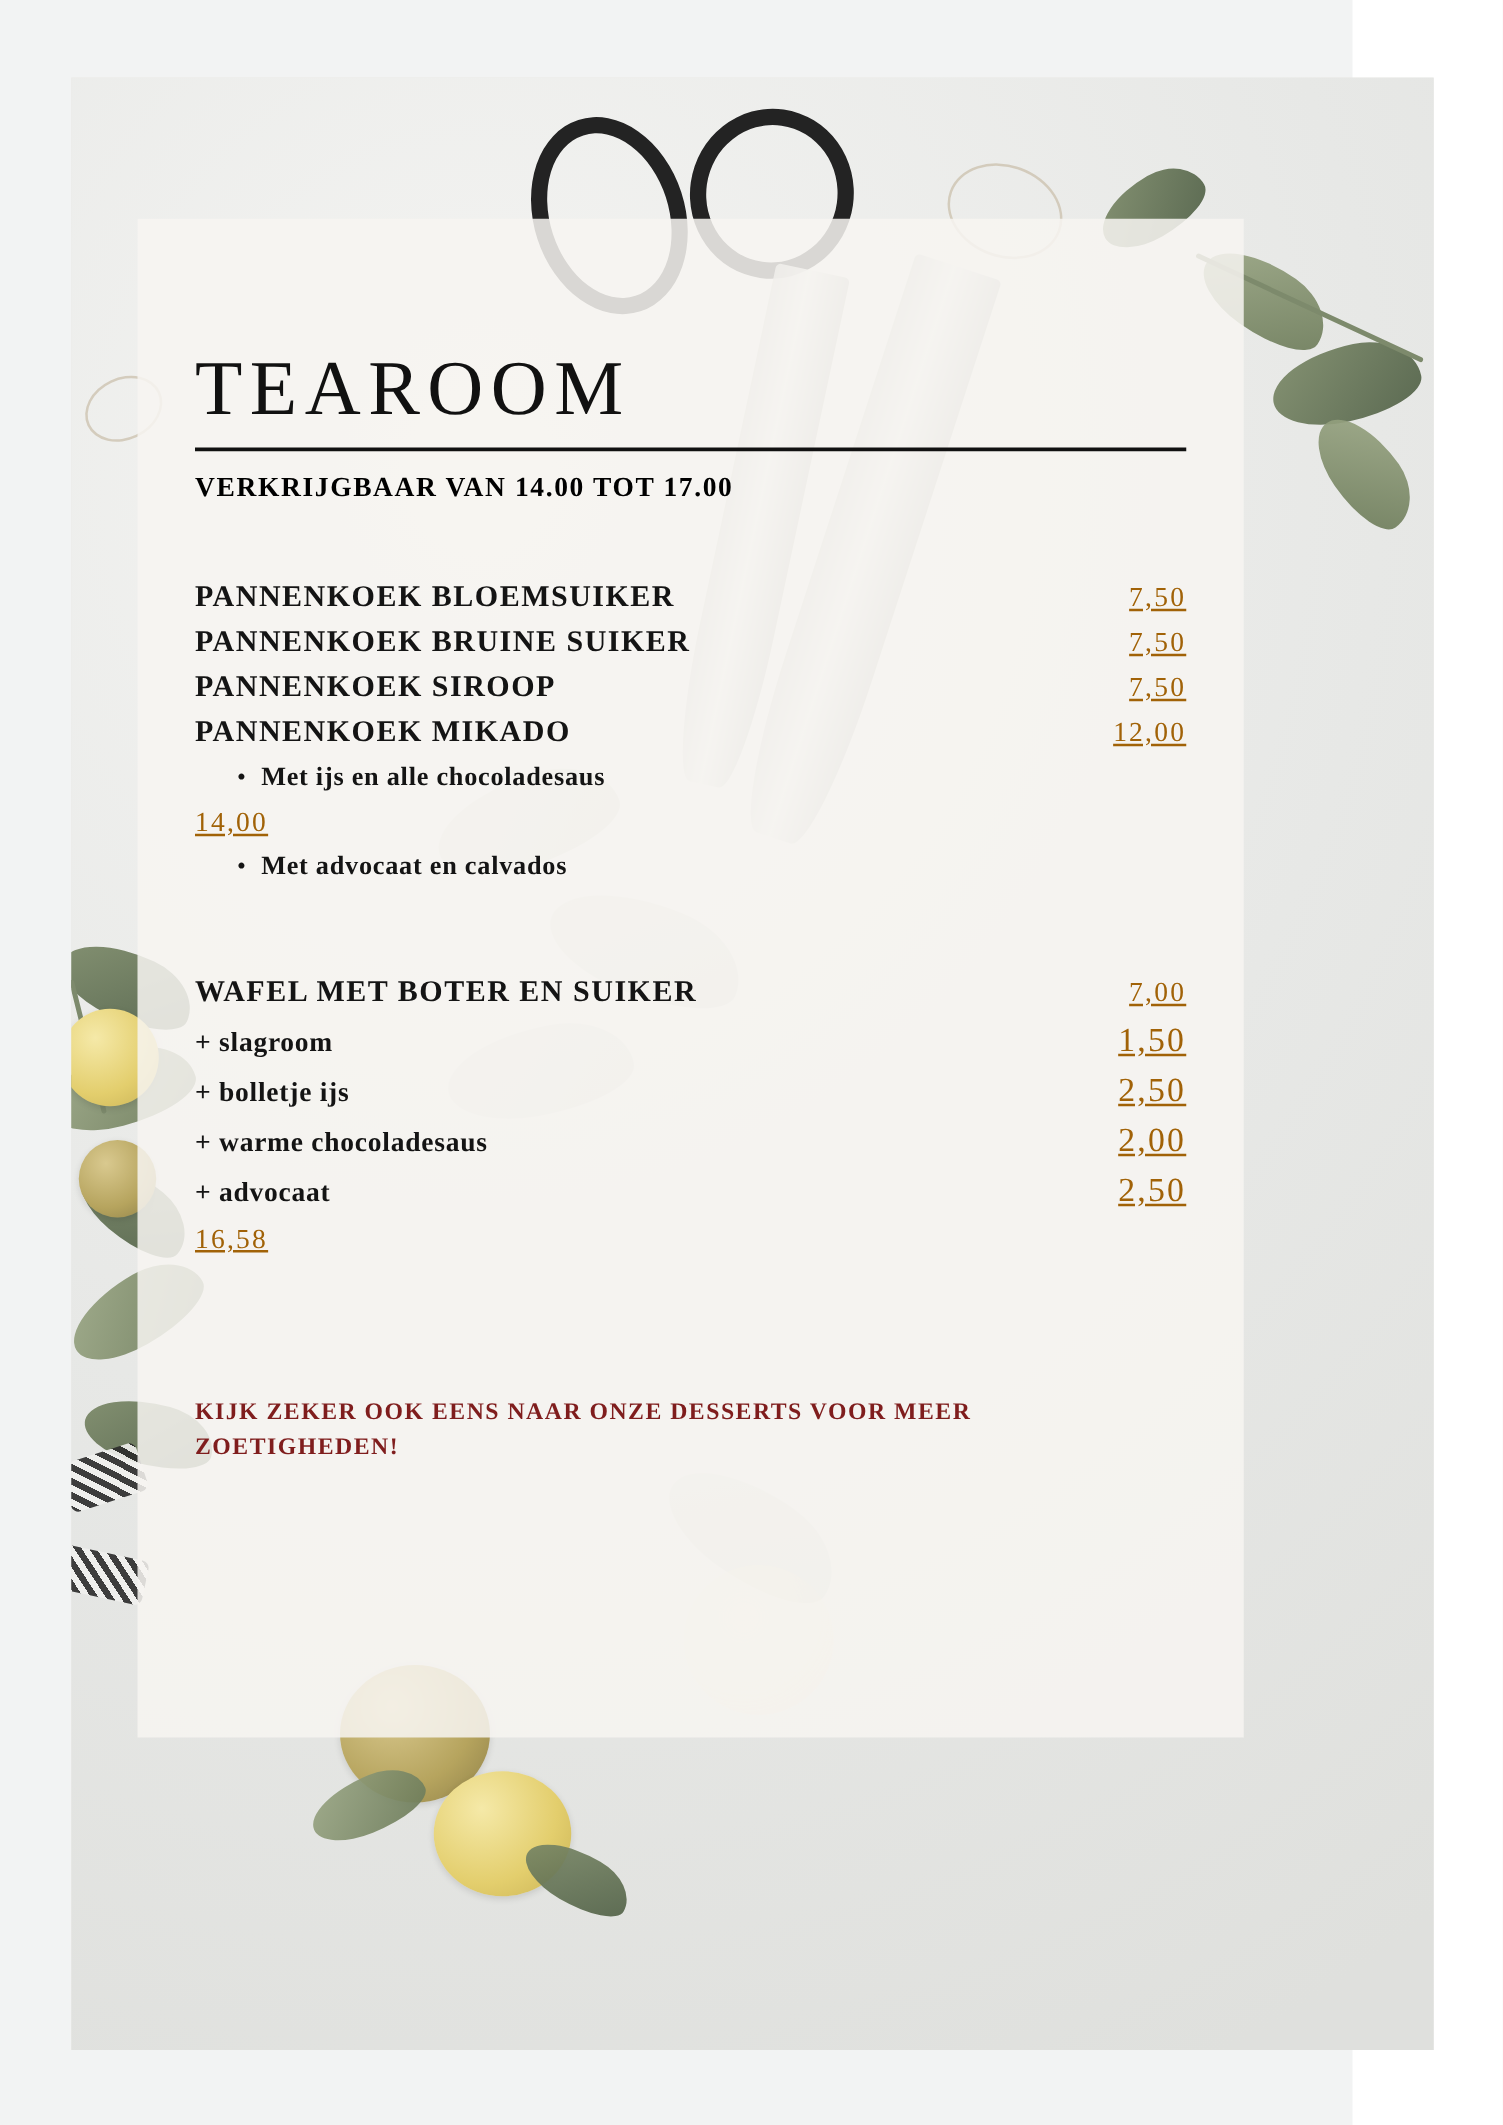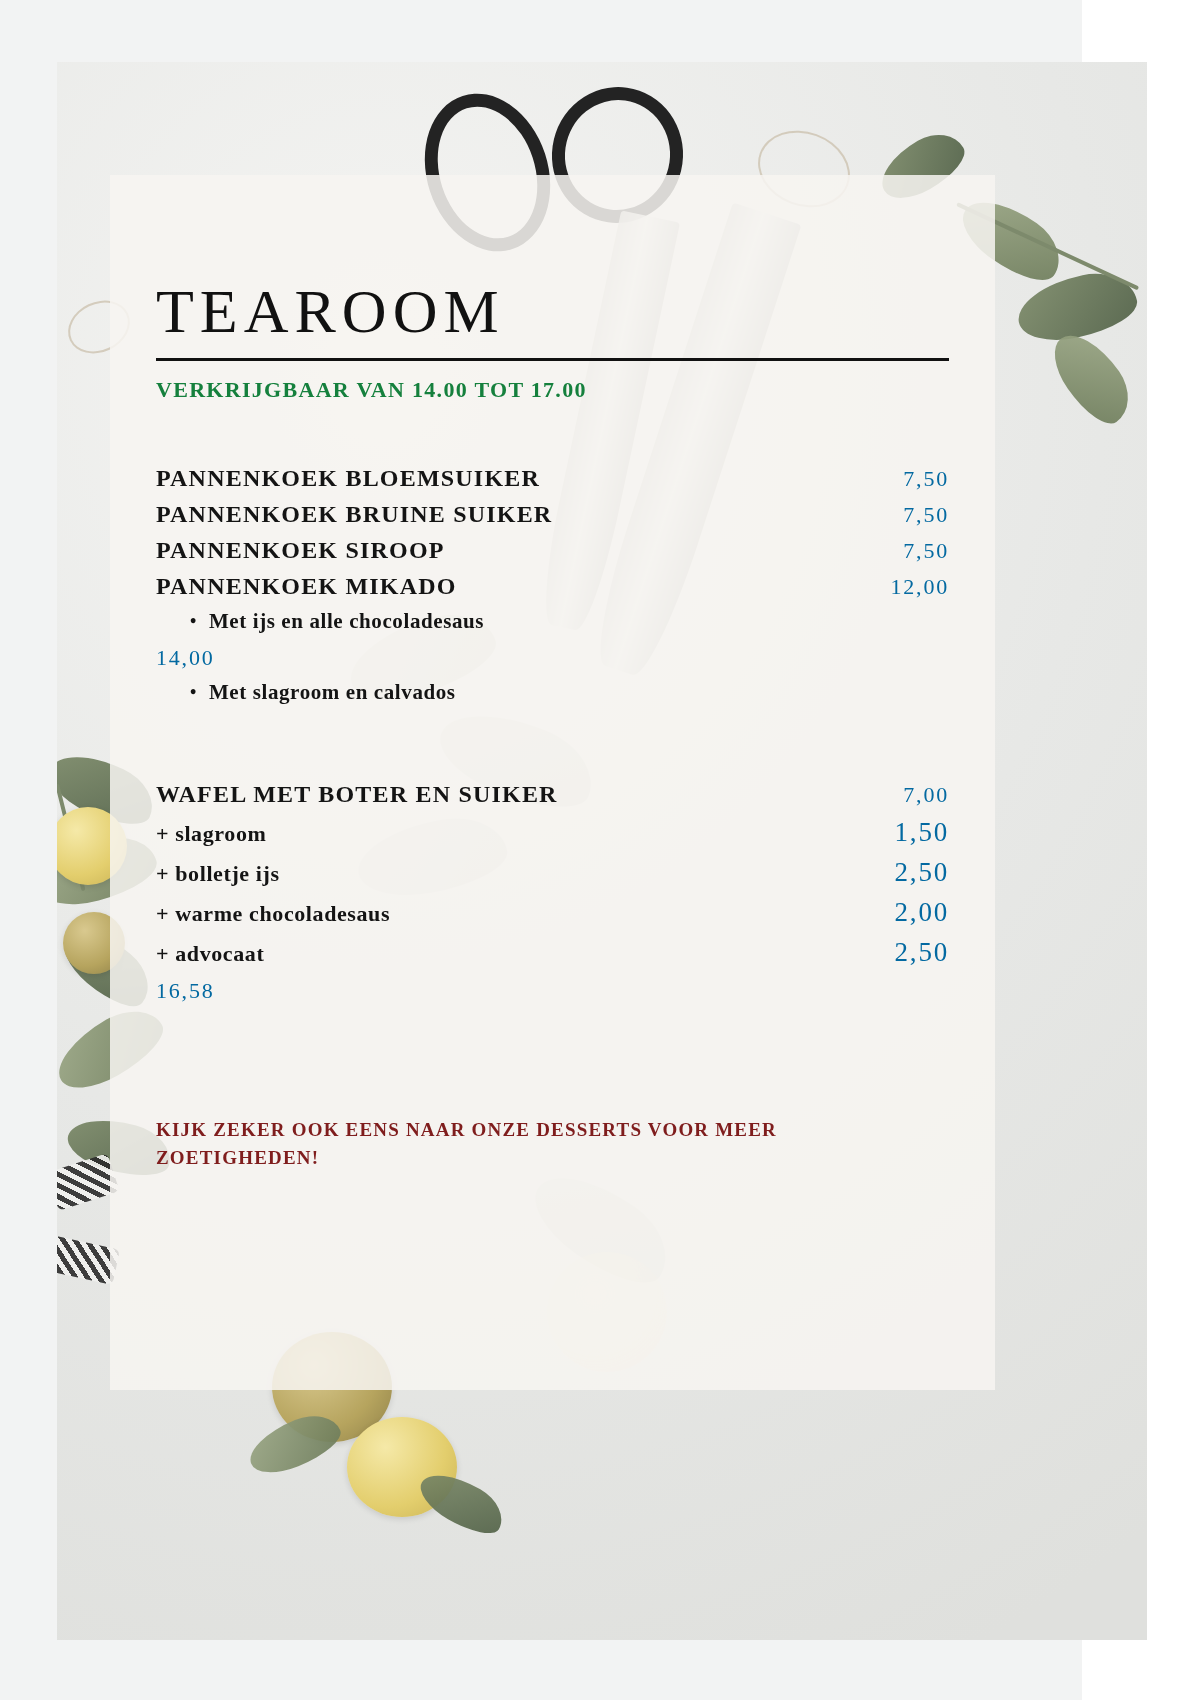--- a/index.html
+++ b/index.html
@@ -113,21 +113,21 @@
   }
   .rule {
     border-bottom: 3px solid #111111;
     margin-top: 14px;
     margin-bottom: 16px;
   }
   .subtitle {
     font-size: 22px;
     letter-spacing: 1.3px;
     font-weight: 700;
-    color: #15803d;
+    color: #000000;
   }
 
   .section { margin-top: 62px; }
   .section.second { margin-top: 76px; }
 
   .row {
     display: flex;
     align-items: baseline;
     justify-content: space-between;
     margin-bottom: 9px;
@@ -135,22 +135,23 @@
   .row .name {
     font-size: 24px;
     letter-spacing: 1.2px;
     font-weight: 700;
     color: #141414;
     white-space: nowrap;
   }
   .row .price {
     font-size: 22px;
     letter-spacing: 1.8px;
-    color: #0369a1;
+    color: #a16207;
     white-space: nowrap;
+    text-decoration: underline;
   }
   .row.supp .name {
     font-weight: 700;
     font-size: 22px;
     letter-spacing: .6px;
   }
   .row.supp .price { font-size: 27px; }
 
   .note {
     font-size: 21px;
@@ -250,21 +251,21 @@
         <div class="note">
           <span class="bullet">•</span>
           <span>Met ijs en alle chocoladesaus</span>
         </div>
 
         <div class="row">
           <span class="price">14,00</span>
         </div>
         <div class="note">
           <span class="bullet">•</span>
-          <span>Met slagroom en calvados</span>
+          <span>Met advocaat en calvados</span>
         </div>
 
       </div>
 
       <div class="section second">
 
         <div class="row">
           <span class="name">WAFEL MET BOTER EN SUIKER</span>
           <span class="price">7,00</span>
         </div>

